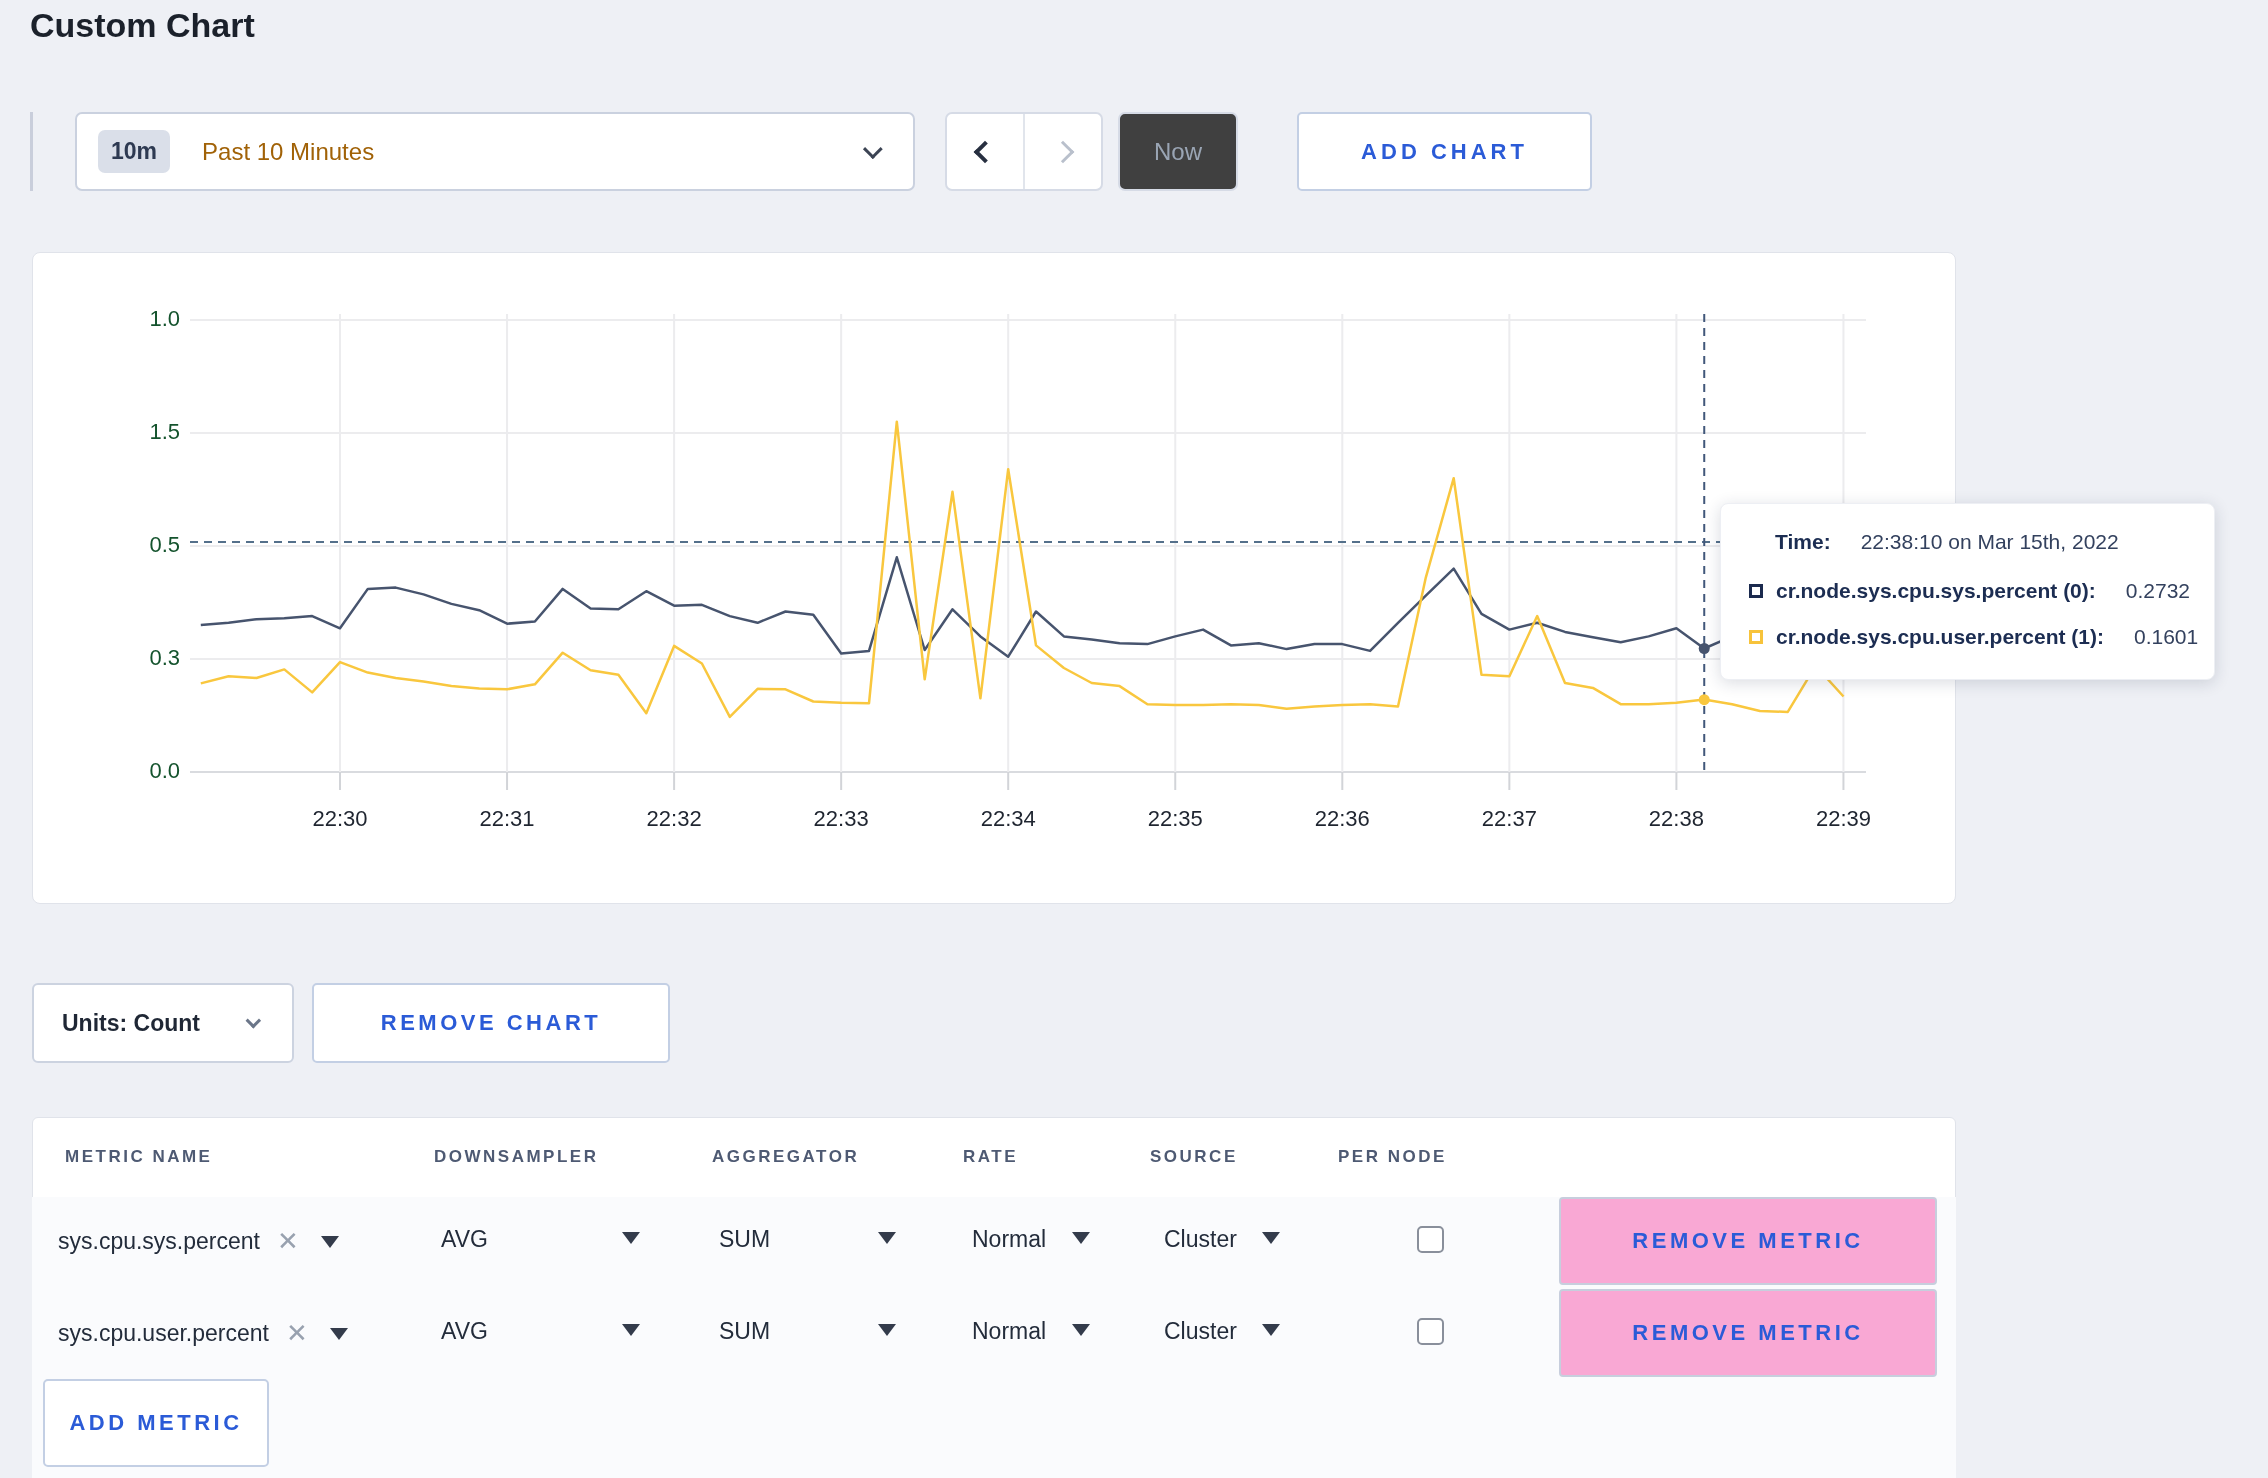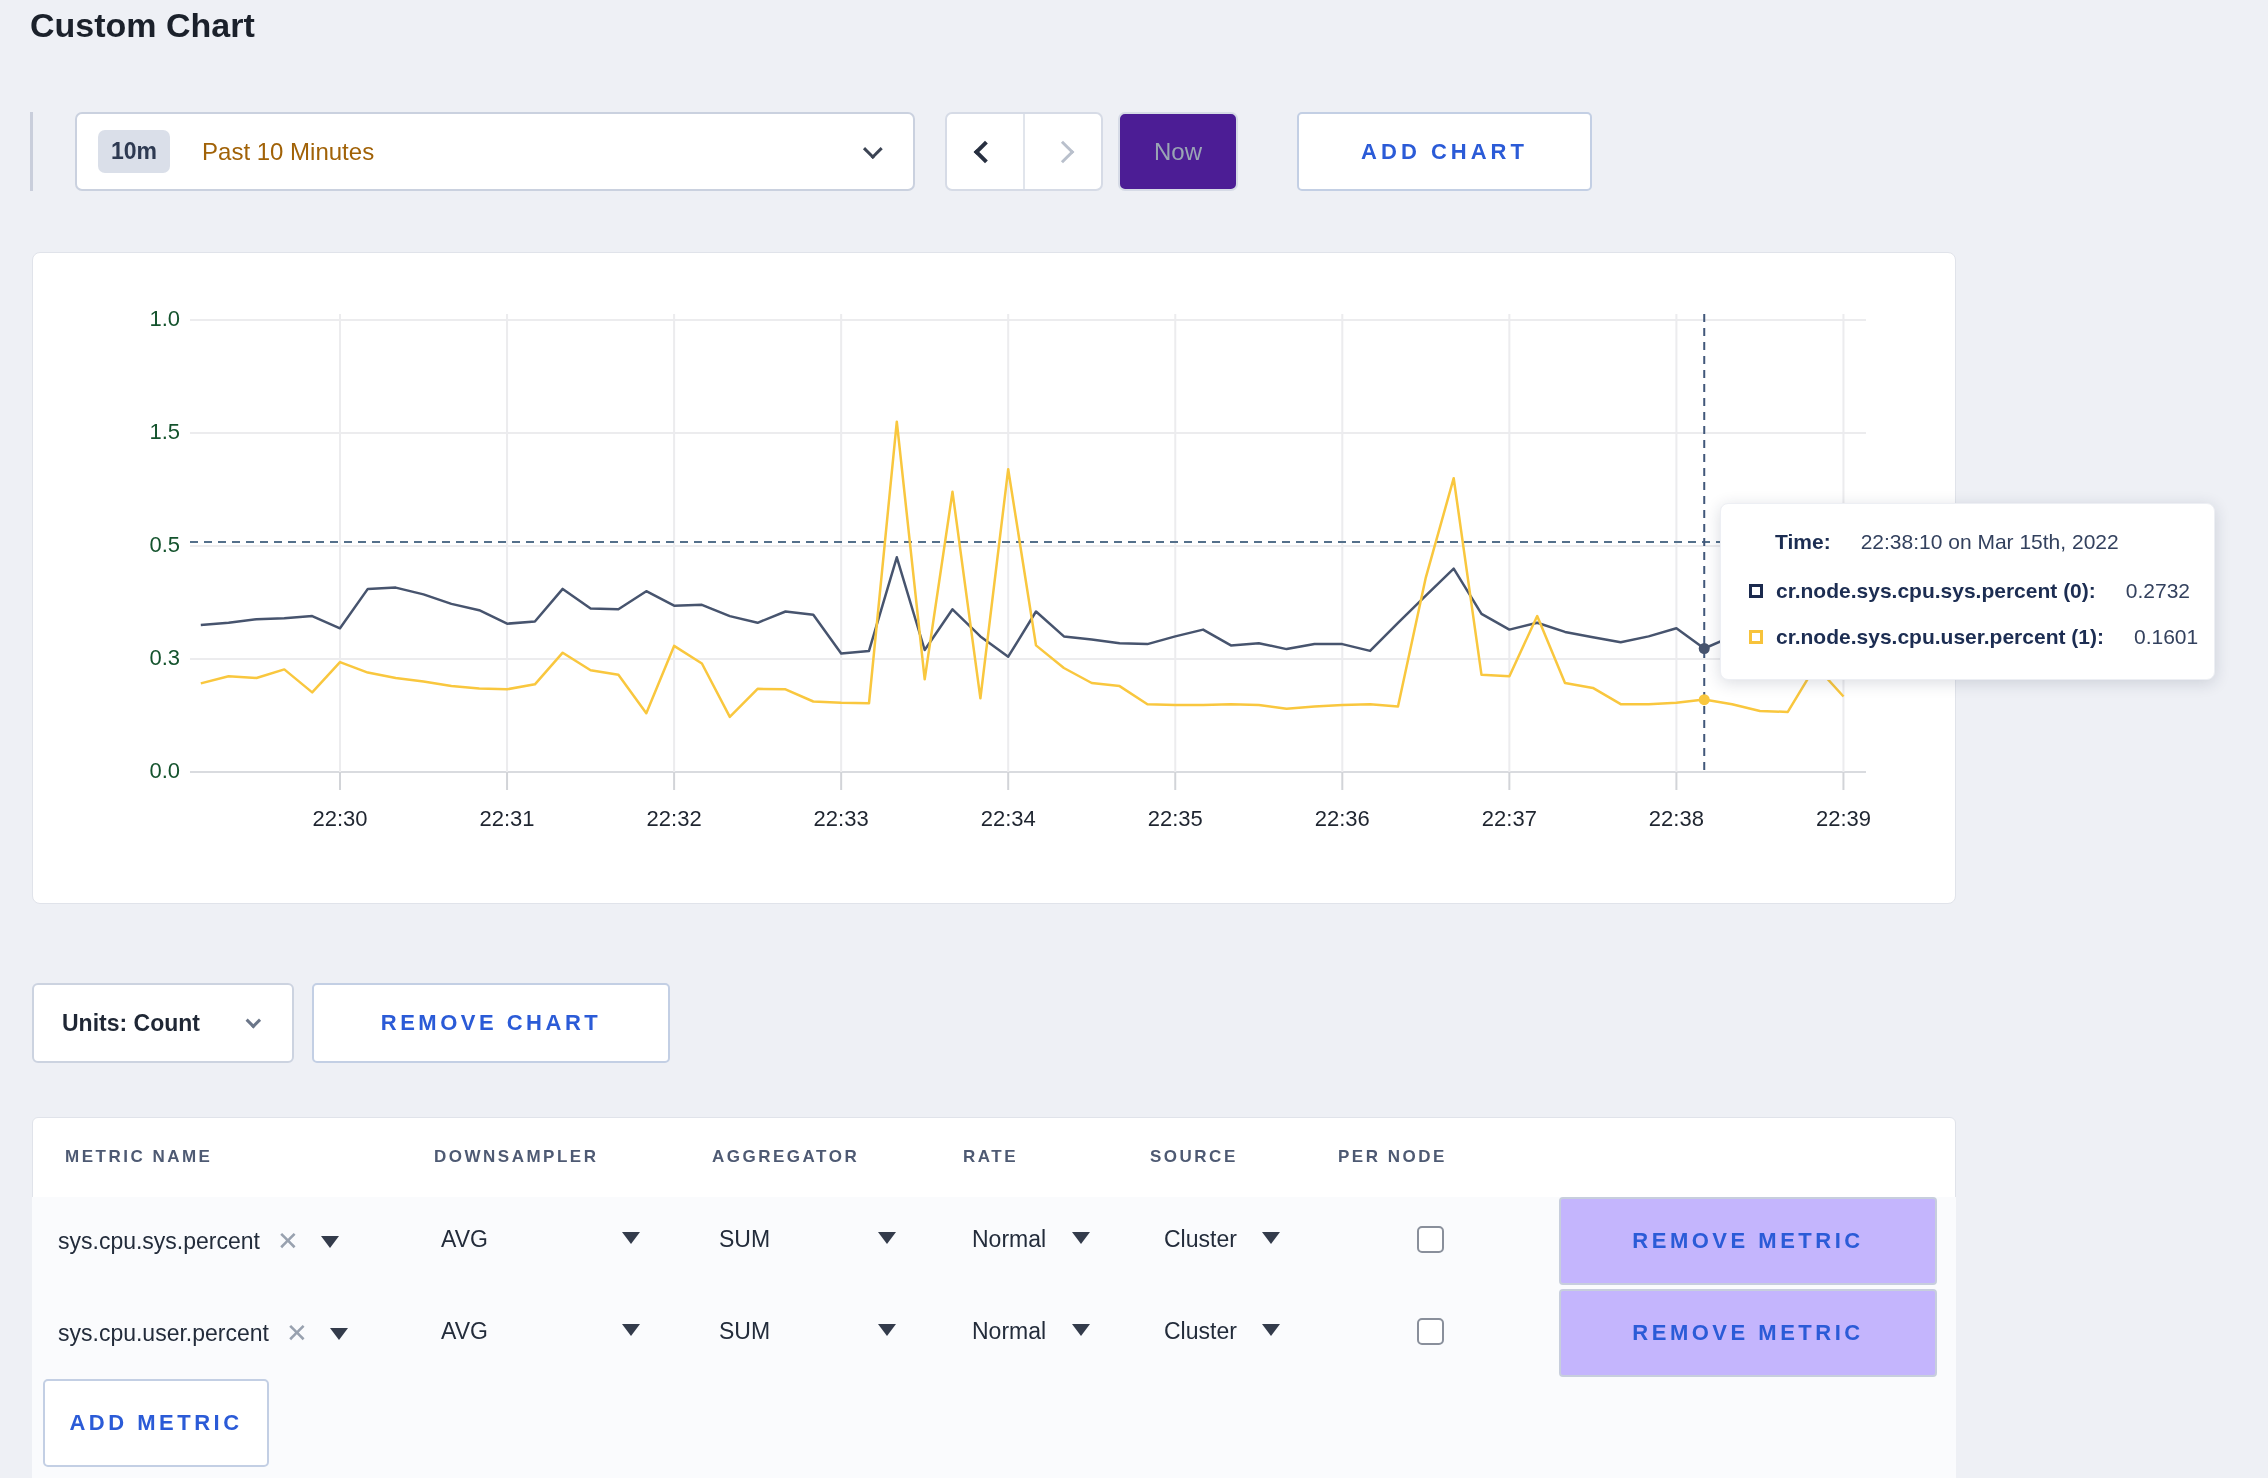--- a/index.html
+++ b/index.html
@@ -52,21 +52,21 @@
     border-left:4px solid #272f40; border-bottom:4px solid #272f40;
     transform:rotate(45deg);
   }
   .chev-right {
     width:16px; height:16px;
     border-right:3px solid #b9c0cc; border-top:3px solid #b9c0cc;
     transform:rotate(45deg);
   }
   .now-button {
     left:1118px; top:112px; width:120px; height:79px;
-    background:#4c1d95; border:2px solid #d6dbe6; border-radius:7px;
+    background:#404040; border:2px solid #d6dbe6; border-radius:7px;
     display:flex; align-items:center; justify-content:center;
     font-size:24px; color:#9aa5b4;
   }
   .blue-btn {
     background:#fff; border:2px solid #c3cfe4; border-radius:5px;
     display:flex; align-items:center; justify-content:center;
     font-size:22px; font-weight:600; letter-spacing:4px; color:#2b5bd7;
     cursor:pointer;
   }
   .add-chart-button { left:1297px; top:112px; width:295px; height:79px; }
@@ -135,21 +135,21 @@
     position:absolute;
   }
   .metric-cell .caret { position:static; margin-left:22px; }
   .checkbox {
     position:absolute; width:27px; height:27px;
     background:#fff; border:2px solid #898f9b; border-radius:5px;
     cursor:pointer;
   }
   .remove-metric-button {
     position:absolute; left:1559px; width:378px; height:88px;
-    background:#c4b5fd; border:2px solid #c7cedd; border-radius:4px;
+    background:#f9a8d4; border:2px solid #c7cedd; border-radius:4px;
     display:flex; align-items:center; justify-content:center;
     font-size:22px; font-weight:600; letter-spacing:3.5px; color:#2b5bd7;
     cursor:pointer;
   }
   .add-metric-button { left:43px; top:1379px; width:226px; height:88px; letter-spacing:3.5px; }
 </style>
 </head>
 <body>
 
 <div class="abs page-title">Custom Chart</div>

